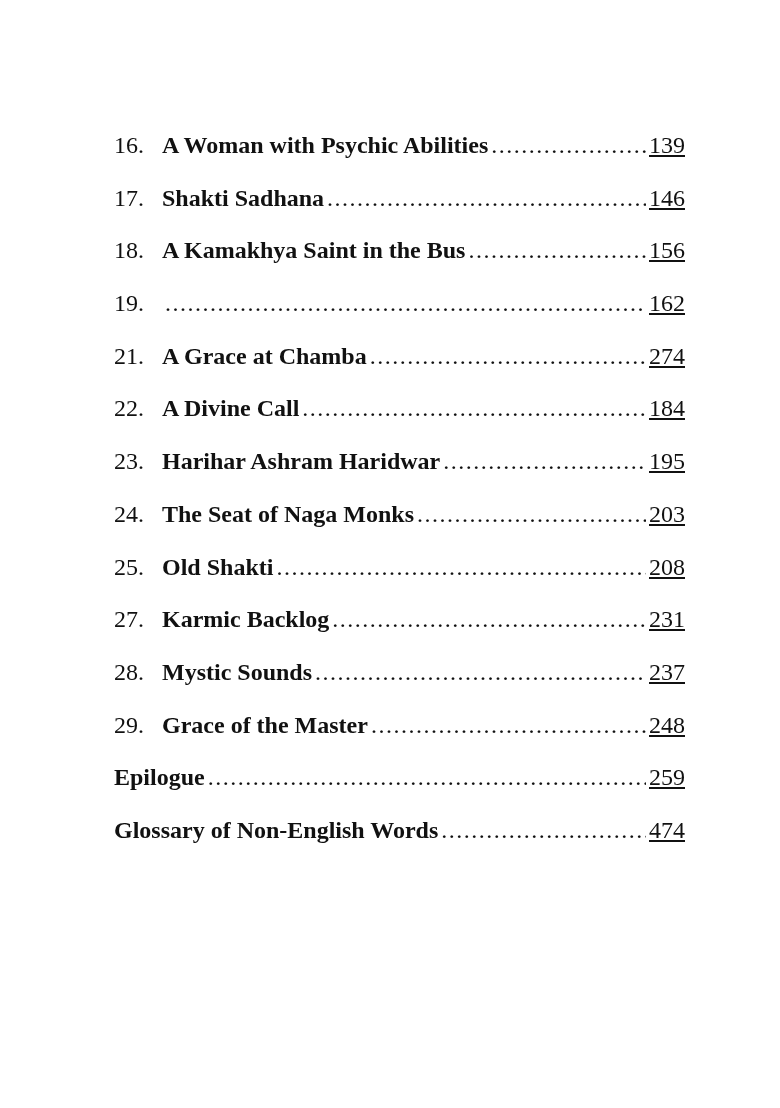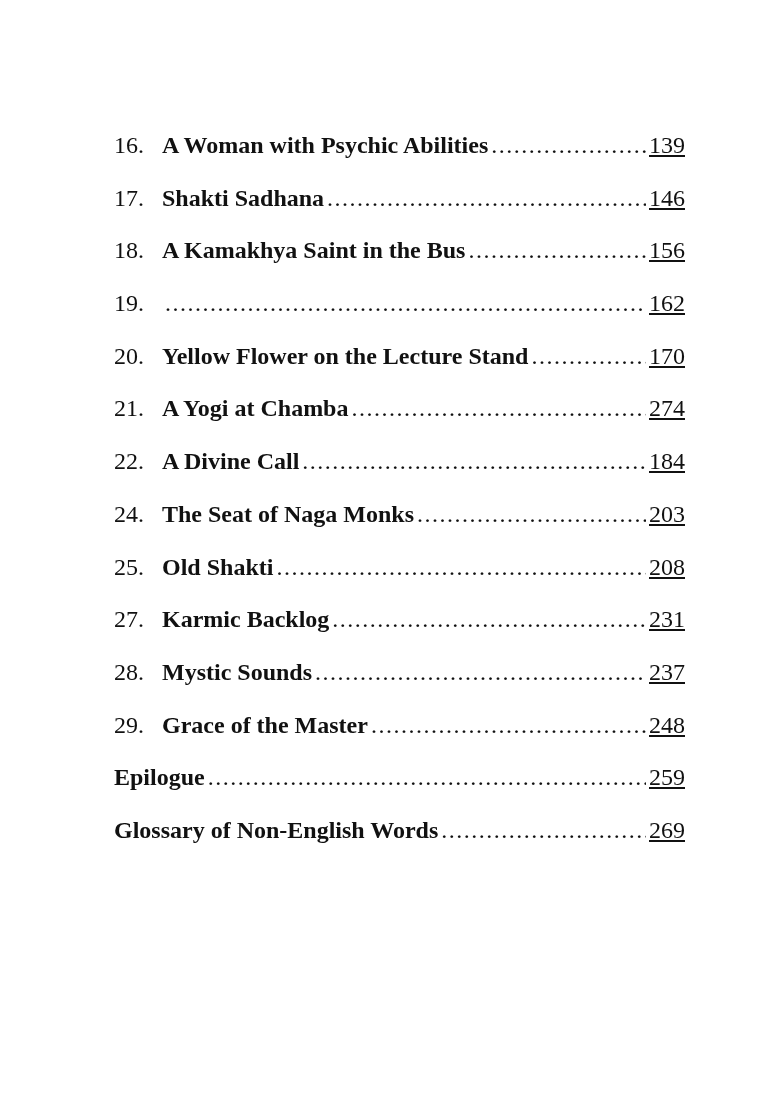--- a/index.html
+++ b/index.html
@@ -34,36 +34,36 @@
       <span class="title">A Kamakhya Saint in the Bus</span>
       <span class="dots"></span>
       <span class="page">156</span>
     </div>
   <div class="row">
       <span class="num">19.</span>
       <span class="dots"></span>
       <span class="page">162</span>
     </div>
   <div class="row">
-      <span class="num">20.</span>
-      <span class="title">Yellow Flower on the Lecture Stand</span>
-      <span class="dots"></span>
-      <span class="page">170</span>
-    </div>
-  <div class="row">
       <span class="num">21.</span>
-      <span class="title">A Yogi at Chamba</span>
+      <span class="title">A Grace at Chamba</span>
       <span class="dots"></span>
       <span class="page">274</span>
     </div>
   <div class="row">
       <span class="num">22.</span>
       <span class="title">A Divine Call</span>
       <span class="dots"></span>
       <span class="page">184</span>
+    </div>
+  <div class="row">
+      <span class="num">23.</span>
+      <span class="title">Harihar Ashram Haridwar</span>
+      <span class="dots"></span>
+      <span class="page">195</span>
     </div>
   <div class="row">
       <span class="num">24.</span>
       <span class="title">The Seat of Naga Monks</span>
       <span class="dots"></span>
       <span class="page">203</span>
     </div>
   <div class="row">
       <span class="num">25.</span>
       <span class="title">Old Shakti</span>
@@ -89,15 +89,15 @@
       <span class="page">248</span>
     </div>
   <div class="row">
       <span class="title">Epilogue</span>
       <span class="dots"></span>
       <span class="page">259</span>
     </div>
   <div class="row">
       <span class="title">Glossary of Non-English Words</span>
       <span class="dots"></span>
-      <span class="page">269</span>
+      <span class="page">474</span>
     </div>
 </div>
 
 </body></html>

